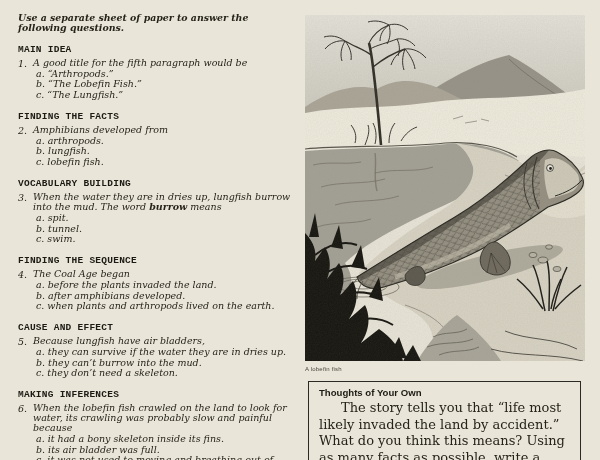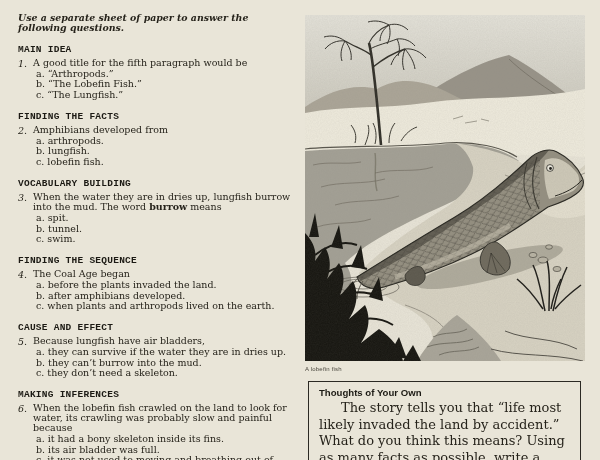--- a/index.html
+++ b/index.html
@@ -7,24 +7,24 @@
         font-family:"DejaVu Serif",serif;color:#26231b;}
   
   .left-col{position:absolute;left:18px;top:13px;width:278px;}
   .instruction{font-weight:bold;font-style:italic;font-size:9.4px;line-height:1.1;margin:0;}
   .qsec{margin-top:10px;}
   .sec-h{font-family:Liberation Mono, monospace;font-weight:700;font-size:9.5px;
          letter-spacing:.25px;color:#1c1a14;margin:0 0 3px 0;}
   .q{display:flex;font-size:9.5px;}
   .qnum{flex:0 0 15px;font-style:italic;}
   .qbody{flex:1;}
-  .stem{line-height:1.06;}
+  .stem{font-style:italic;line-height:1.06;}
   .stem .bold{font-weight:bold;}
   .opts{list-style:none;margin:1px 0 0 0;padding:0 0 0 3px;line-height:1.07;}
-  .opts li{margin:0 0 .5px 0;}
+  .opts li{margin:0 0 .5px 0;font-style:italic;}
   
   .right-col{position:absolute;left:305px;top:15px;width:280px;}
   .illus{display:block;width:280px;height:346px;}
   .caption{font-family:"Liberation Sans",sans-serif;font-size:6px;color:#4a473e;
            margin-top:5px;letter-spacing:.2px;}
   .tbox{margin:9px 0 8px 3px;width:273px;box-sizing:border-box;border:1.2px solid #2b2923;
         padding:5px 10px 7px 10px;}
   .tbox h4{font-family:"Liberation Sans",sans-serif;font-size:9.6px;margin:0 0 2px 0;color:#1c1a14;}
   .tbox p{margin:0;font-size:13px;line-height:1.28;text-indent:22px;}
 </style>

